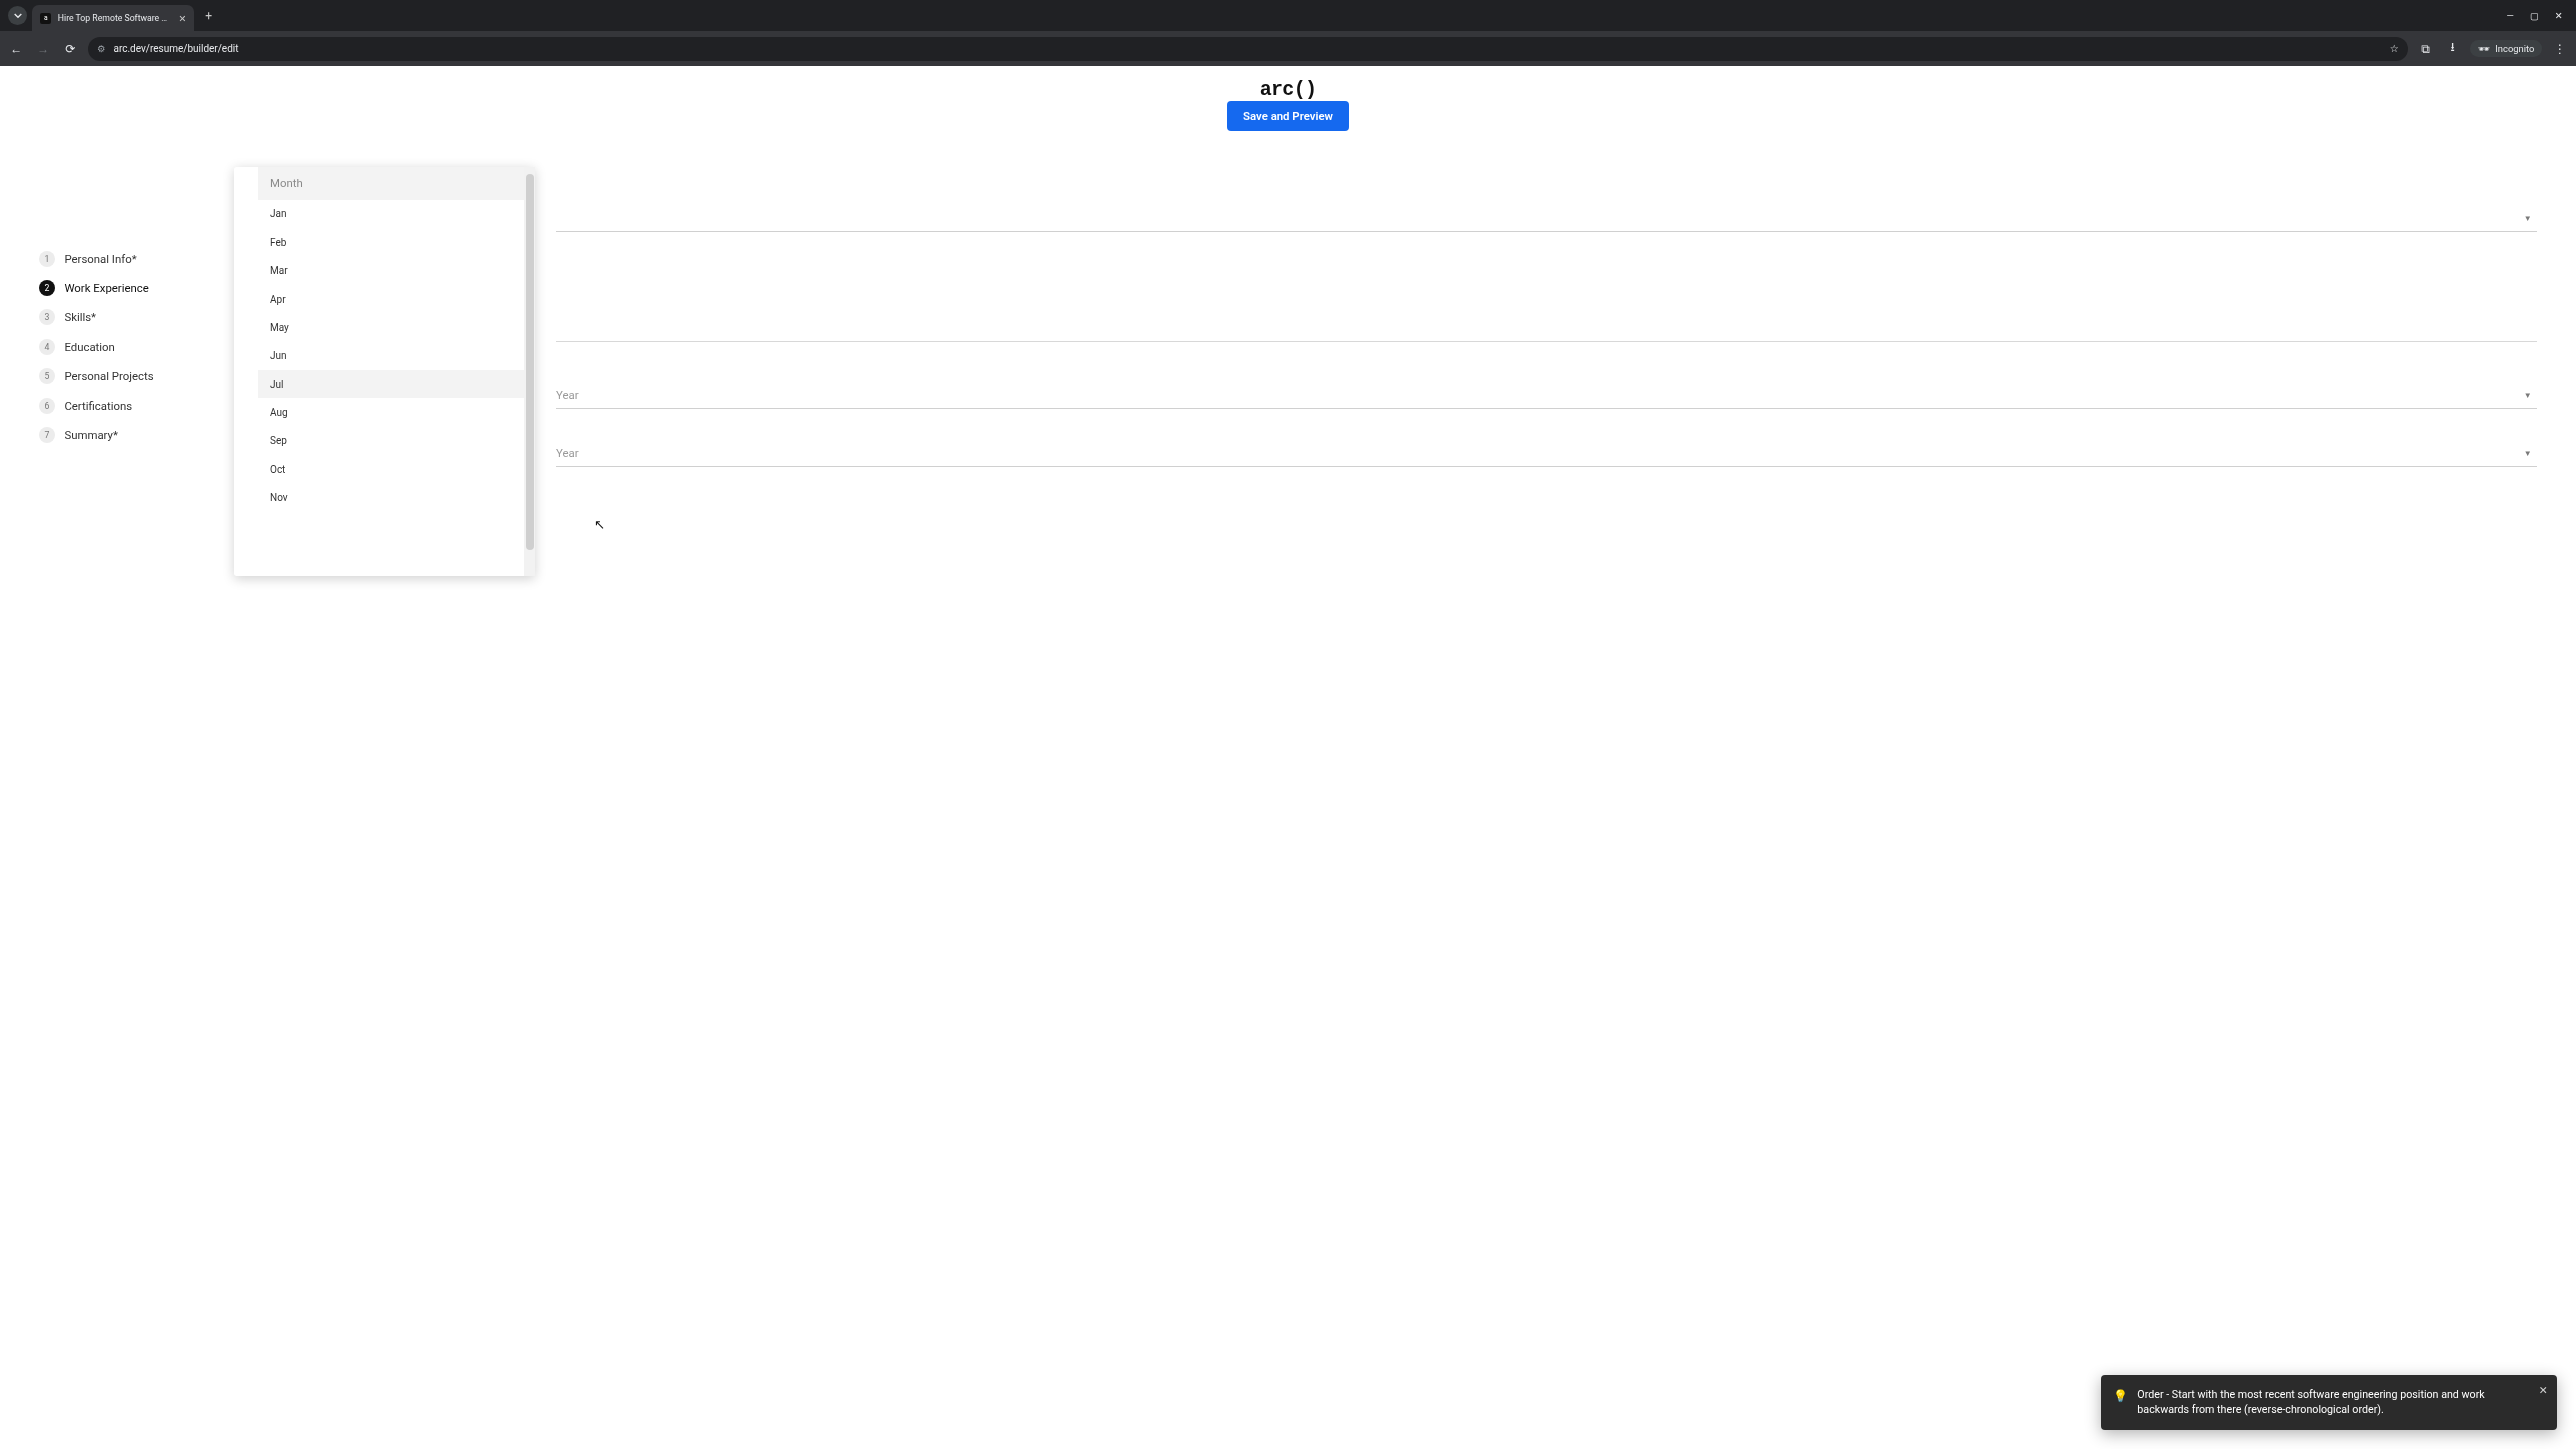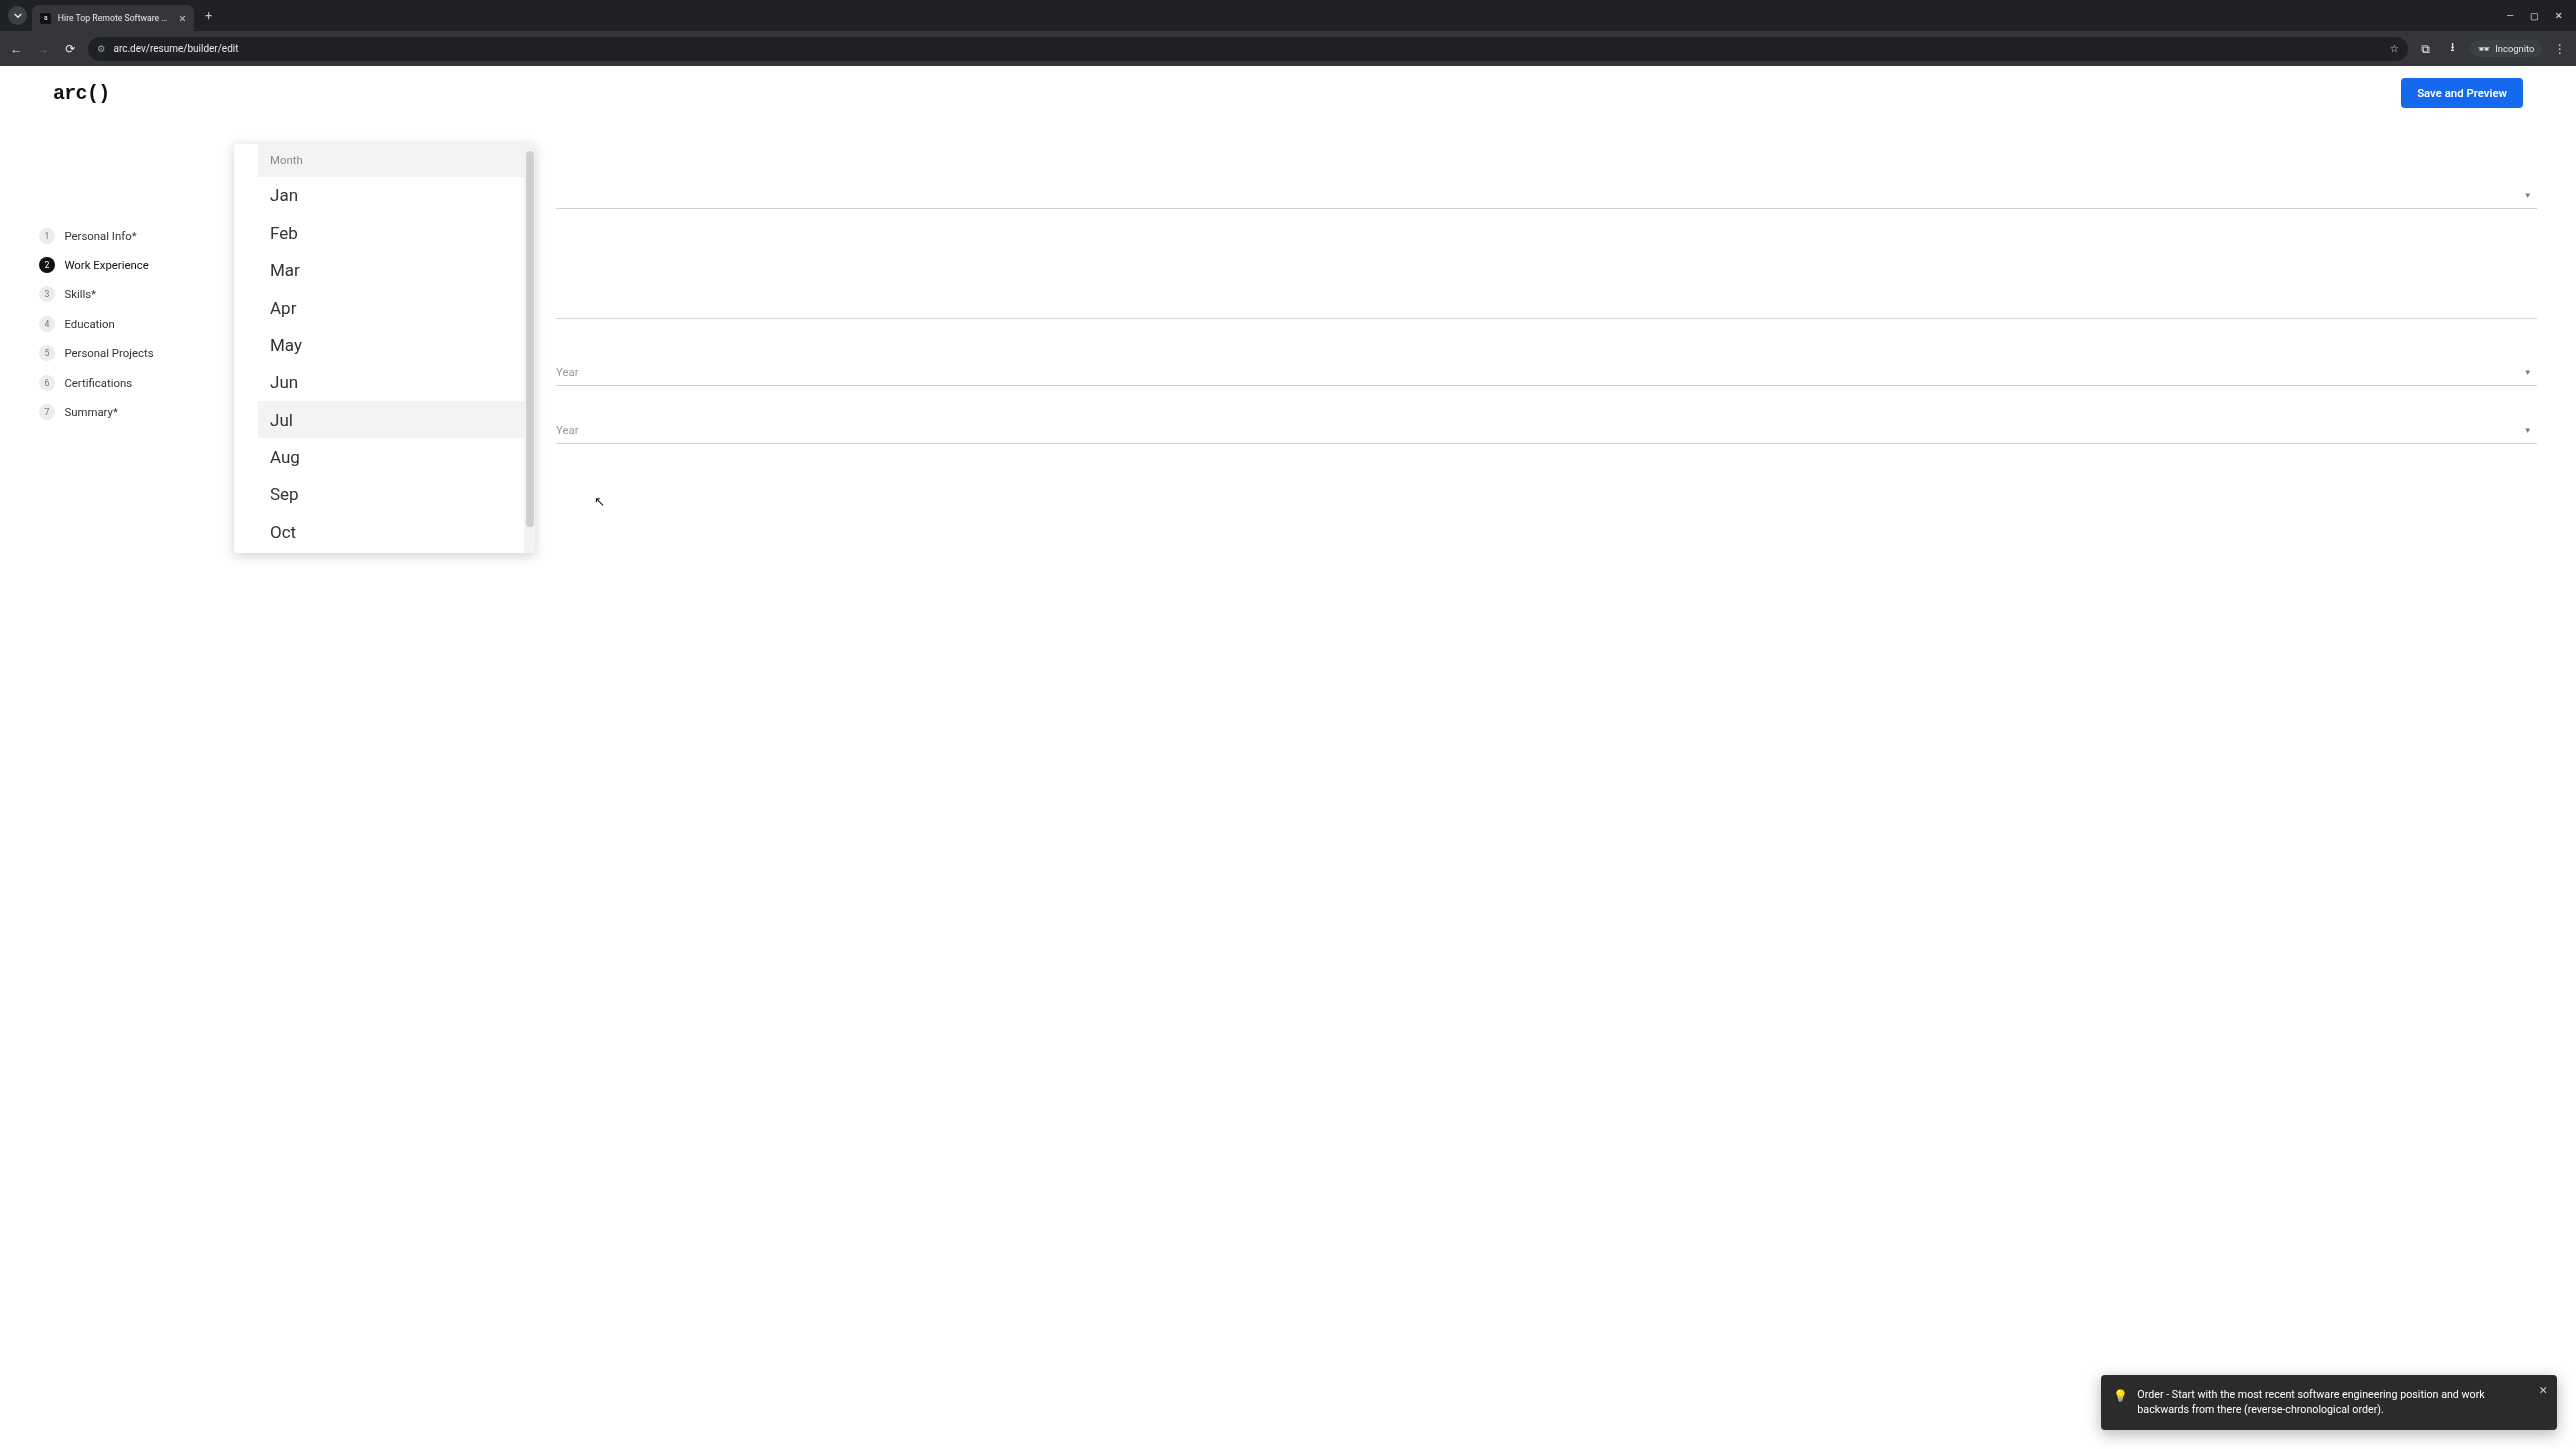--- a/index.html
+++ b/index.html
@@ -19,21 +19,21 @@
 .toolbar { display: flex; align-items: center; height: 35px; padding: 0 6.7px; gap: 8px; background: #35363a; }
 .nav-btn { color: #e8eaed; font-size: 12px; width: 19px; text-align: center; }
 .nav-btn.disabled { color: #6f7378; }
 .addr-bar { flex: 1; background: #202124; border-radius: 13.4px; height: 24px; display: flex; align-items: center; padding: 0 9.4px; gap: 8px; color: #e8eaed; font-size: 10px; }
 .addr-icon { color: #9aa0a6; font-size: 9.4px; }
 .addr-right { margin-left: auto; display: flex; gap: 12px; color: #e8eaed; align-items:center; }
 .incognito-pill { display:flex; align-items:center; gap:5.4px; background:#3c4043; border-radius:12px; padding:2.7px 8px; font-size:9.4px; }
 
 
 .page { position: relative; width: 100%; height: calc(100vh - 66px); background: #fff; overflow: hidden; }
-.app-header { display:flex; align-items:center; justify-content:space-between; padding: 12px 53px; }
+.app-header { display:flex; align-items:center; justify-content:space-between; padding: 12px 53px; flex-direction: column; }
 .logo { font-family: "Courier New", monospace; font-weight: 700; font-size: 20px; color:#111; letter-spacing:-0.7px; }
 .save-btn { background:#1569ef; color:#fff; border:none; border-radius:4px; padding:8px 16px; font-size:11.4px; font-weight:600; cursor:pointer; }
 
 .body-row { display:flex; gap:27px; padding: 0 39px; }
 
 
 .steps { width: 168px; padding-top: 101px; }
 .step { display:flex; align-items:center; gap:9.4px; padding:6.7px 0; color:#333; font-size:11.4px; }
 .step-num { width:16px; height:16px; border-radius:50%; background:#ececec; color:#777; display:flex; align-items:center; justify-content:center; font-size:8.7px; }
 .step.active .step-num { background:#111; color:#fff; }
@@ -44,21 +44,21 @@
 .faded-label { color:#c8c8c8; font-size:10.7px; margin-bottom:4px; }
 .field-line { border-bottom:0.7px solid #d8d8d8; height:23px; }
 
 .select-field { display:flex; align-items:center; justify-content:space-between; border-bottom:0.7px solid #d0d0d0; height:27px; color:#9a9a9a; font-size:11.4px; }
 .select-caret { color:#7a7a7a; font-size:8px; margin-right:5.4px; }
 
 
 .dropdown { position:absolute; left:0; top:24px; width:301px; height:409px; background:#fff; box-shadow:0 2.7px 12px rgba(0,0,0,0.18); border-radius:2.7px; display:flex; }
 .dropdown-list { flex:1; overflow:hidden;margin-left:24px; }
 .dropdown-header { background:#f3f3f3; color:#8a8a8a; font-size:11.4px; padding:9.4px 12px; }
-.dropdown-item { padding:8.7px 12px; font-size:17px; color:#333; cursor:pointer; }
+.dropdown-item { padding:8.7px 12px; font-size:10px; color:#333; cursor:pointer; }
 .dropdown-item.hover { background:#f3f3f3; }
 .dropdown-scrollbar { width:10.7px; background:#f2f2f2; position:relative; }
 .dropdown-thumb { position:absolute; left:1.3px; right:1.3px; top:6.7px; height:376px; background:#cfcfcf; border-radius:4px; }
 
 
 .toast { position:absolute; right:19px; bottom:19px; background:#2b2b2b; color:#fff; border-radius:4px; padding:12px 31px 12px 12px; display:flex; gap:9.4px; max-width:456px; font-size:10.7px; line-height:1.45; box-shadow:0 4px 16px rgba(0,0,0,0.3); }
 .toast .bulb { color:#fff; font-size:12px; margin-top:1.3px; }
 .toast .close { position:absolute; top:8px; right:9.4px; color:#d0d0d0; font-size:10.7px; cursor:pointer; }
 .toast strong { font-weight:400; }
 

